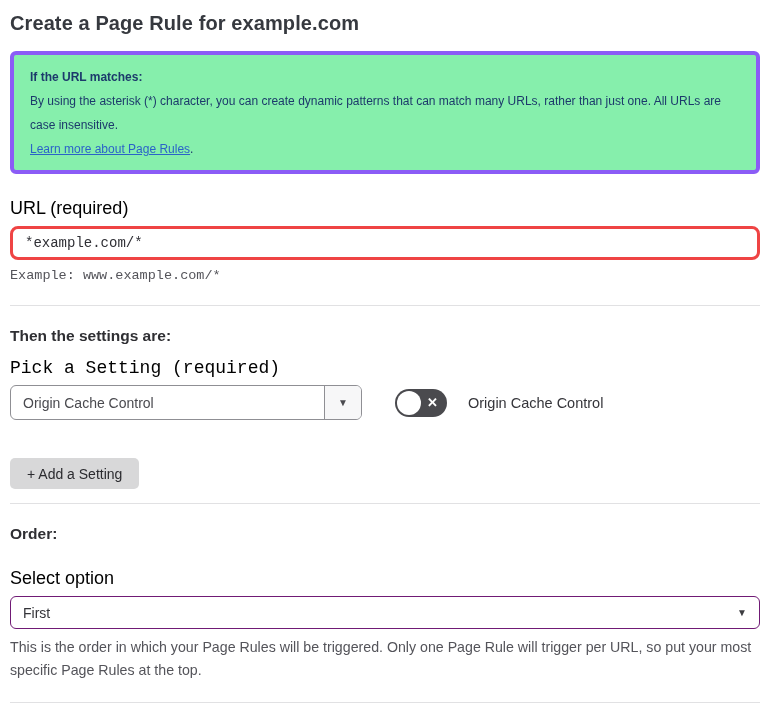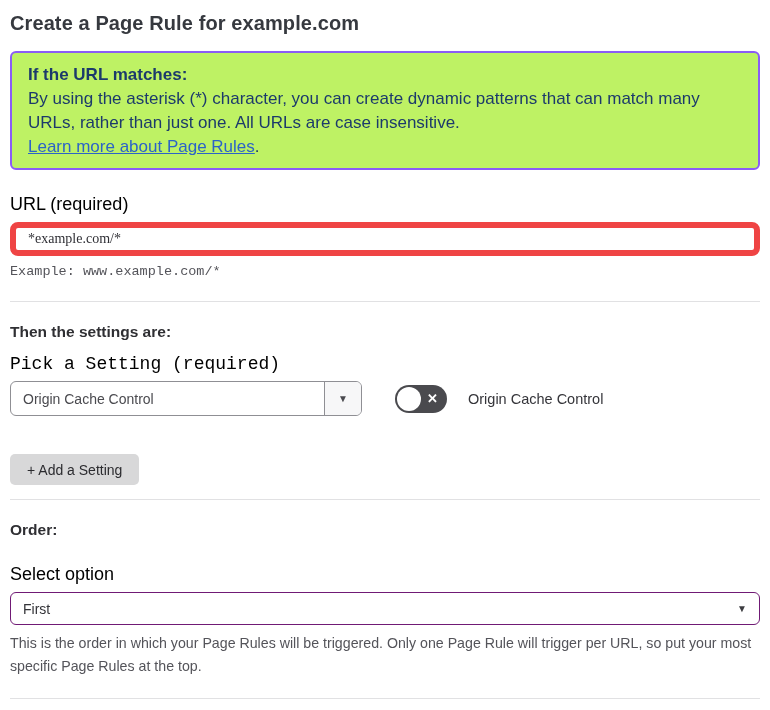--- a/index.html
+++ b/index.html
@@ -15,51 +15,51 @@
 
   h1.page-title {
     font-size: 20px;
     font-weight: 700;
     color: #36393f;
     letter-spacing: .1px;
     margin-bottom: 16px;
   }
 
   .info-box {
-    background: #bef264;
-    border: 2px solid #8b5cf6;
+    background: #86efac;
+    border: 4px solid #8b5cf6;
     border-radius: 6px;
     padding: 10px 16px 9px 16px;
-    font-size: 17px;
+    font-size: 12px;
     line-height: 24px;
     color: #1c3a6b;
   }
   .info-box .info-heading { font-weight: 700; }
   .info-box a.info-link {
     color: #2b63c8;
     text-decoration: underline;
     cursor: pointer;
   }
 
   .field-label {
     font-size: 18px;
     color: #000000;
     margin-top: 24px;
     margin-bottom: 7px;
   }
 
   input.url-input {
     width: 100%;
     height: 34px;
-    border: 6px solid #ef4444;
+    border: 3px solid #ef4444;
     border-radius: 8px;
     padding: 0 12px;
     font-size: 14px;
     color: #2f2f35;
-    font-family: Liberation Serif, serif;
+    font-family: Liberation Mono, monospace;
     background: #ffffff;
     outline: none;
   }
 
   .helper-text {
     font-size: 13.5px;
     color: #54545a;
     margin-top: 8px;
     font-family: Liberation Mono, monospace;
   }

